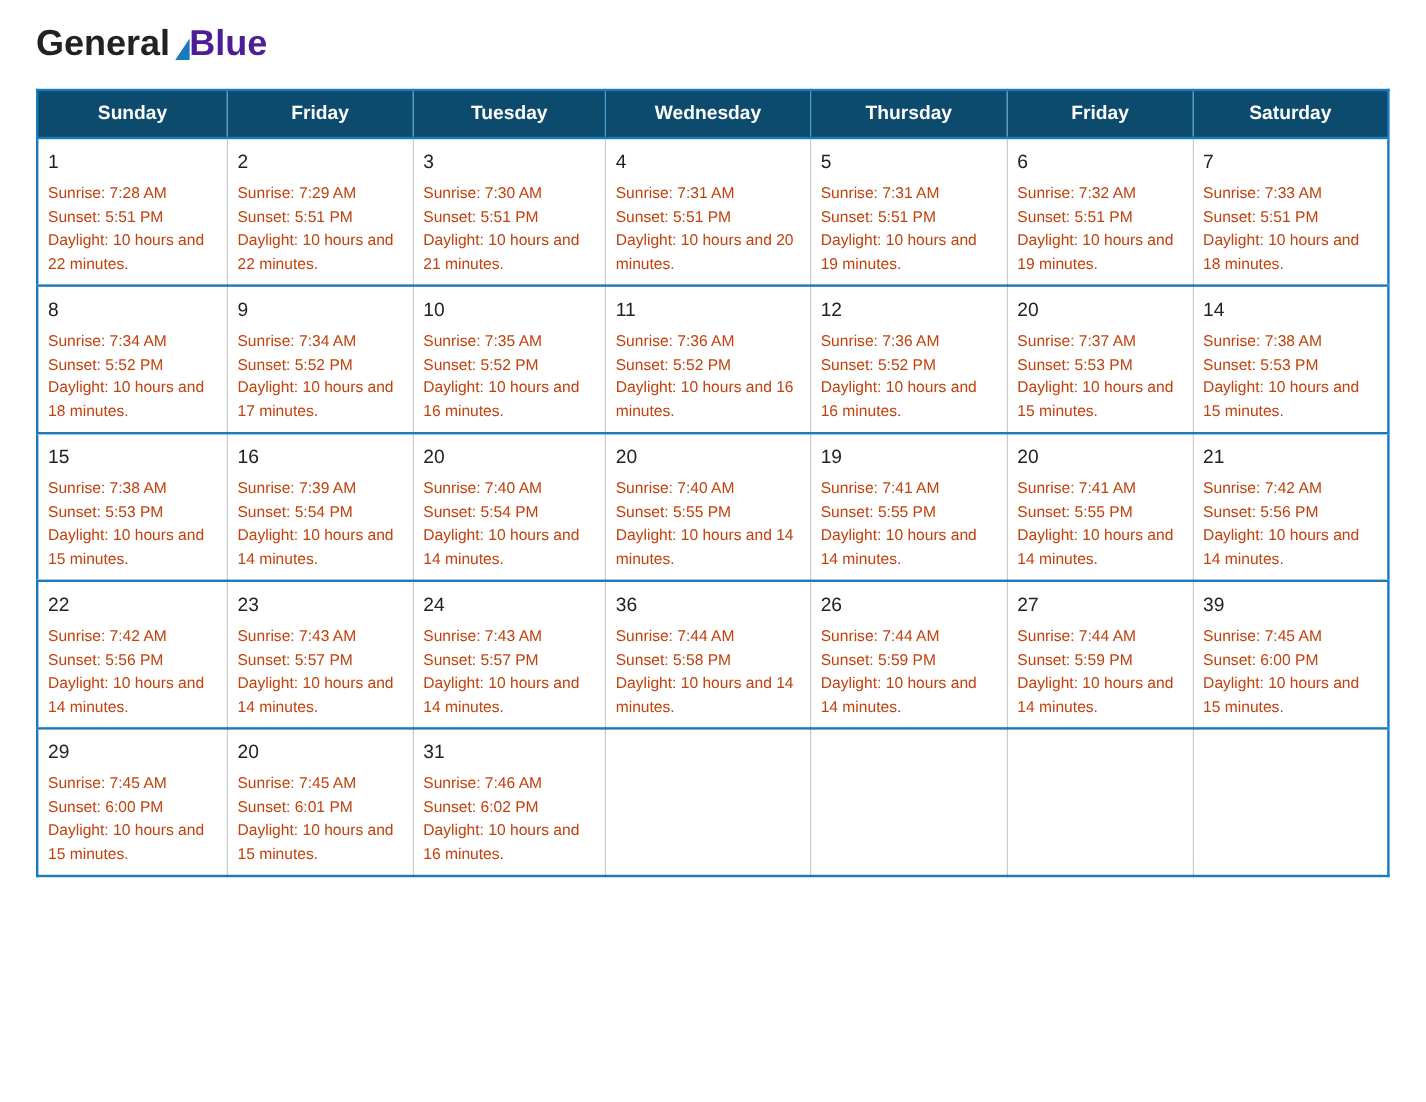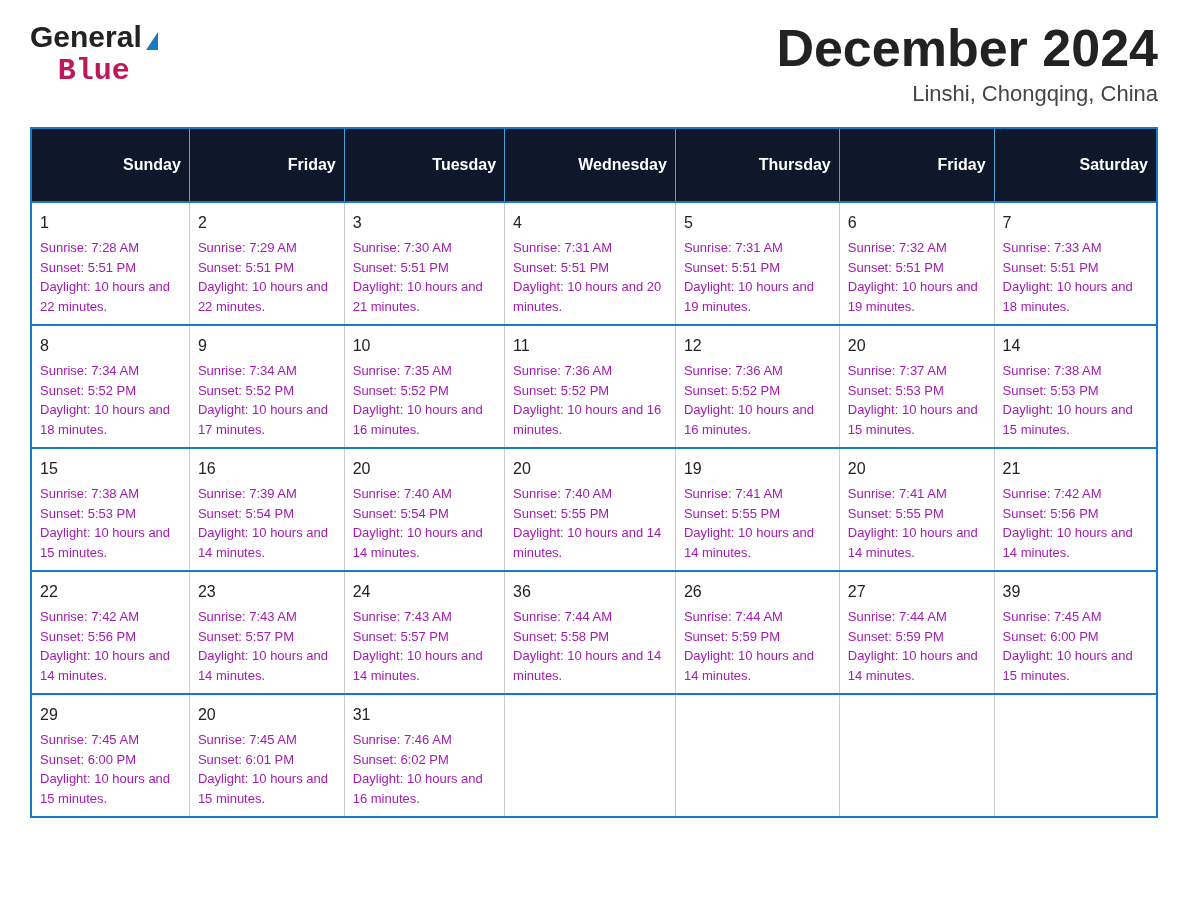--- a/index.html
+++ b/index.html
@@ -12,22 +12,22 @@
       padding: 20px 30px;
     }
     .header {
       display: flex;
       justify-content: space-between;
       align-items: flex-start;
       margin-bottom: 20px;
     }
     .logo {
       display: flex;
-      flex-direction: column;
-      align-items: center;
+      flex-direction: row;
+      align-items: flex-end;
     }
     .title-block {
       text-align: right;
     }
     .month-title {
       font-size: 52px;
       font-weight: bold;
       color: #222;
       line-height: 1.1;
     }
@@ -35,26 +35,26 @@
       font-size: 22px;
       color: #444;
       margin-top: 4px;
     }
     table {
       width: 100%;
       border-collapse: collapse;
       border: 2px solid #1a7abf;
     }
     thead tr th {
-      background-color: #0f172a;
+      background-color: #0c4a6e;
       color: #fff;
       font-size: 16px;
       font-weight: bold;
-      padding: 27px 8px;
-      text-align: right;
+      padding: 10px 8px;
+      text-align: center;
       border-right: 1px solid #4aa0d0;
     }
     thead tr th:last-child {
       border-right: none;
     }
     tbody tr {
       border-top: 2px solid #1a7abf;
     }
     tbody tr td {
       vertical-align: top;
@@ -68,44 +68,40 @@
       border-right: none;
     }
     .day-number {
       font-size: 16px;
       font-weight: normal;
       color: #222;
       display: block;
       margin-bottom: 3px;
     }
     .day-info {
-      color: #a21caf;
+      color: #c2410c;
       font-size: 13px;
     }
     .logo-wrapper {
       display: flex;
       align-items: center;
     }
   </style>
 </head>
 <body>
 
 <div class="header">
   <div class="logo">
     <div class="logo-wrapper">
       <span style="font-size:30px;font-weight:bold;color:#222;font-family:Arial,sans-serif;">General</span>
       <span style="display:inline-block;width:0;height:0;border-left:12px solid transparent;border-bottom:18px solid #1a7abf;margin-left:4px;position:relative;top:4px;"></span>
     </div>
     <div>
-      <span style="font-size:30px;font-weight:bold;color:#be185d;font-family:Liberation Mono, monospace;">Blue</span>
+      <span style="font-size:30px;font-weight:bold;color:#4c1d95;font-family:Liberation Sans, sans-serif;">Blue</span>
     </div>
-  </div>
-  <div class="title-block">
-    <div class="month-title">December 2024</div>
-    <div class="location-title">Linshi, Chongqing, China</div>
   </div>
 </div>
 
 <table>
   <thead>
     <tr>
     <th>Sunday</th>
         <th>Friday</th>
         <th>Tuesday</th>
         <th>Wednesday</th>

